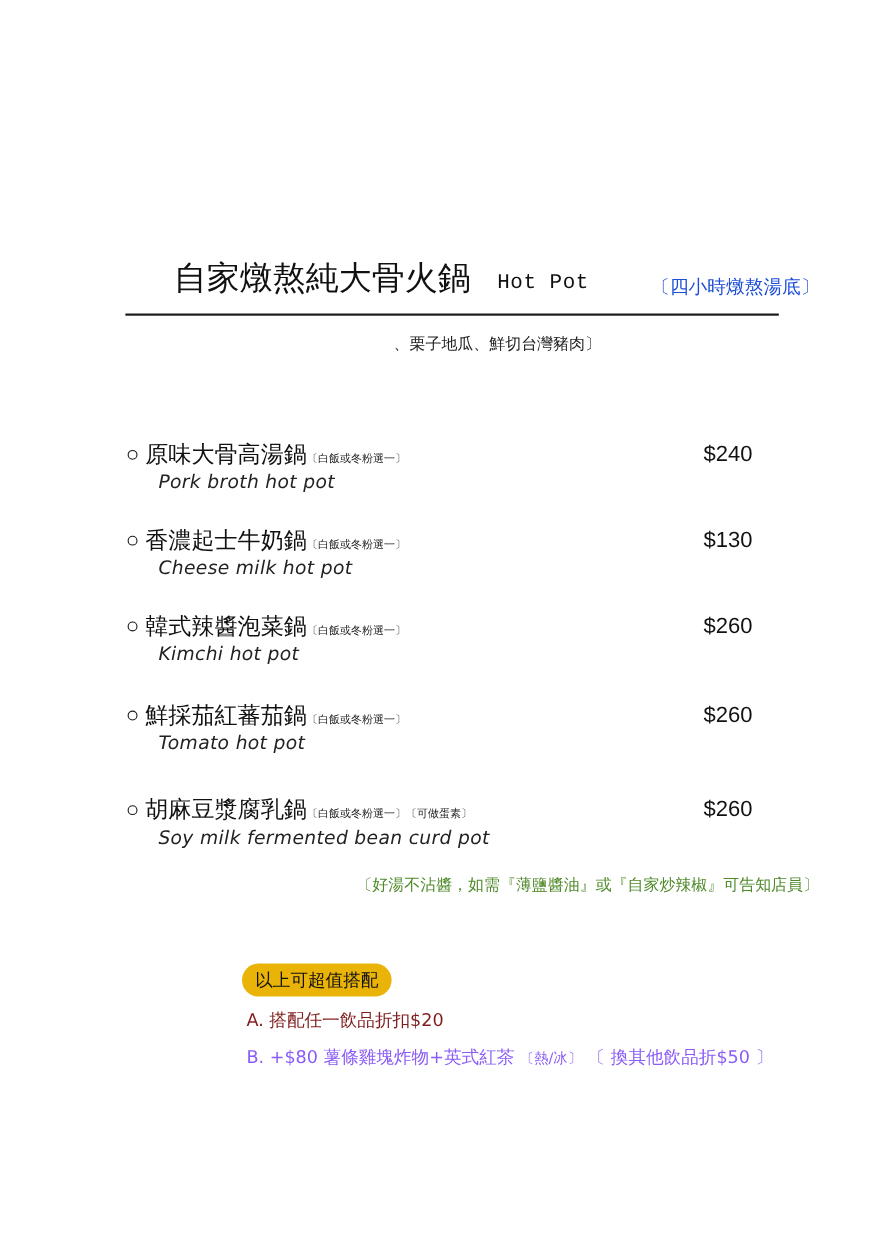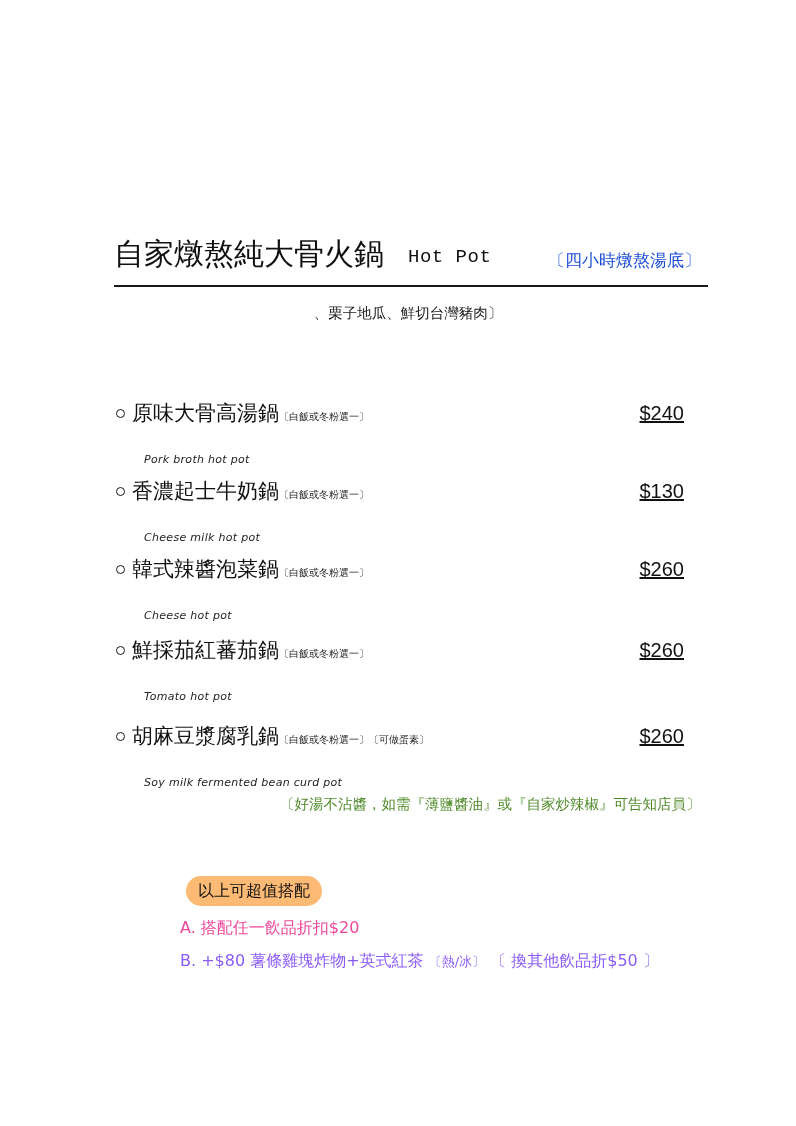--- a/index.html
+++ b/index.html
@@ -8,21 +8,21 @@
       background: #ffffff;
     }
     body {
       width: 796px;
       height: 1126px;
       position: relative;
       overflow: hidden;
       font-family: "DejaVu Sans", sans-serif;
       color: #1a1a1a;
     }
-    .abs { position: absolute; white-space: nowrap; }
+    .abs { position: absolute; white-space: nowrap; margin-left: 44px; }
 
     .title {
       left: 114px;
       top: 234px;
       font-size: 30px;
       letter-spacing: 0px;
       color: #111;
       line-height: 40px;
     }
     .title-en {
@@ -82,60 +82,58 @@
       white-space: nowrap;
     }
     .item .name .opt {
       font-size: 10px;
       color: #222;
     }
     .item .en {
       position: absolute;
       left: 28px;
       top: 30px;
-      font-size: 11px;
+      font-size: 17px;
       color: #222;
       font-style: italic;
       white-space: nowrap;
       letter-spacing: 0.3px;
-      margin-top: 24px;
     }
     .item .price {
       position: absolute;
       right: 22px;
       top: 0;
       font-size: 20px;
       line-height: 28px;
       color: #111;
       font-family: "Liberation Sans", sans-serif;
-      text-decoration: underline;
     }
 
     .green-note {
       left: 280px;
       top: 795px;
       font-size: 14.5px;
       color: #4f8a2a;
     }
 
     .combo-badge {
-      left: 186px;
+      left: 176px;
       top: 876px;
       font-size: 16px;
       line-height: 30px;
       padding: 0 12px;
-      background: #fdba74;
+      background: #eab308;
       border-radius: 15px;
       color: #111;
     }
     .combo-a {
       left: 180px;
       top: 918px;
       font-size: 16px;
-      color: #ec4899;
+      color: #7f1d1d;
     }
     .combo-b {
       left: 180px;
       top: 951px;
       font-size: 16px;
       color: #8b5cf6;
     }
     .combo-b .small { font-size: 13px; }
   </style>
 </head>
@@ -160,21 +158,21 @@
 <div class="item" style="top:477px;">
   <span class="bullet"></span>
   <span class="name"><span>香濃起士牛奶鍋</span><span class="opt">〔白飯或冬粉選一〕</span></span>
   <span class="en">Cheese milk hot pot</span>
   <span class="price">$130</span>
 </div>
 
 <div class="item" style="top:555px;">
   <span class="bullet"></span>
   <span class="name"><span>韓式辣醬泡菜鍋</span><span class="opt">〔白飯或冬粉選一〕</span></span>
-  <span class="en">Cheese hot pot</span>
+  <span class="en">Kimchi hot pot</span>
   <span class="price">$260</span>
 </div>
 
 <div class="item" style="top:636px;">
   <span class="bullet"></span>
   <span class="name"><span>鮮採茄紅蕃茄鍋</span><span class="opt">〔白飯或冬粉選一〕</span></span>
   <span class="en">Tomato hot pot</span>
   <span class="price">$260</span>
 </div>
 

